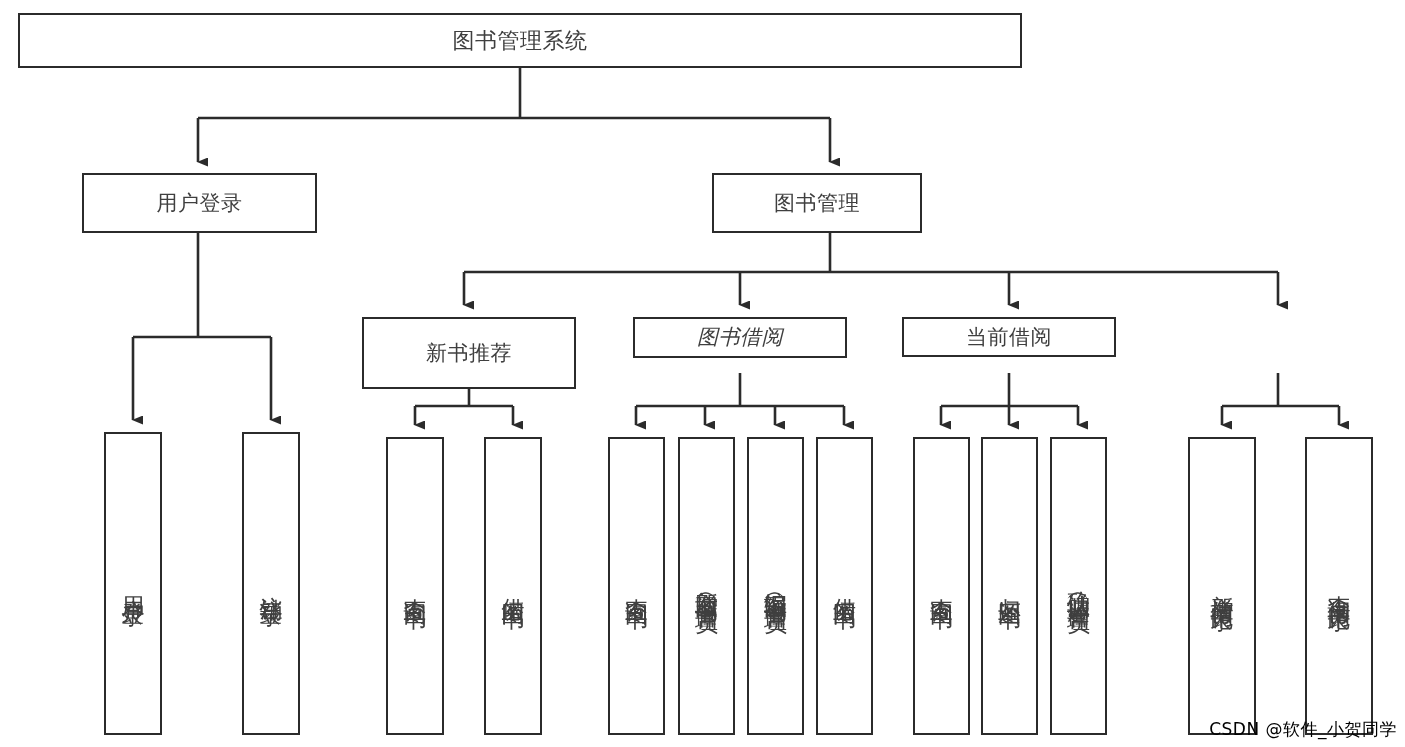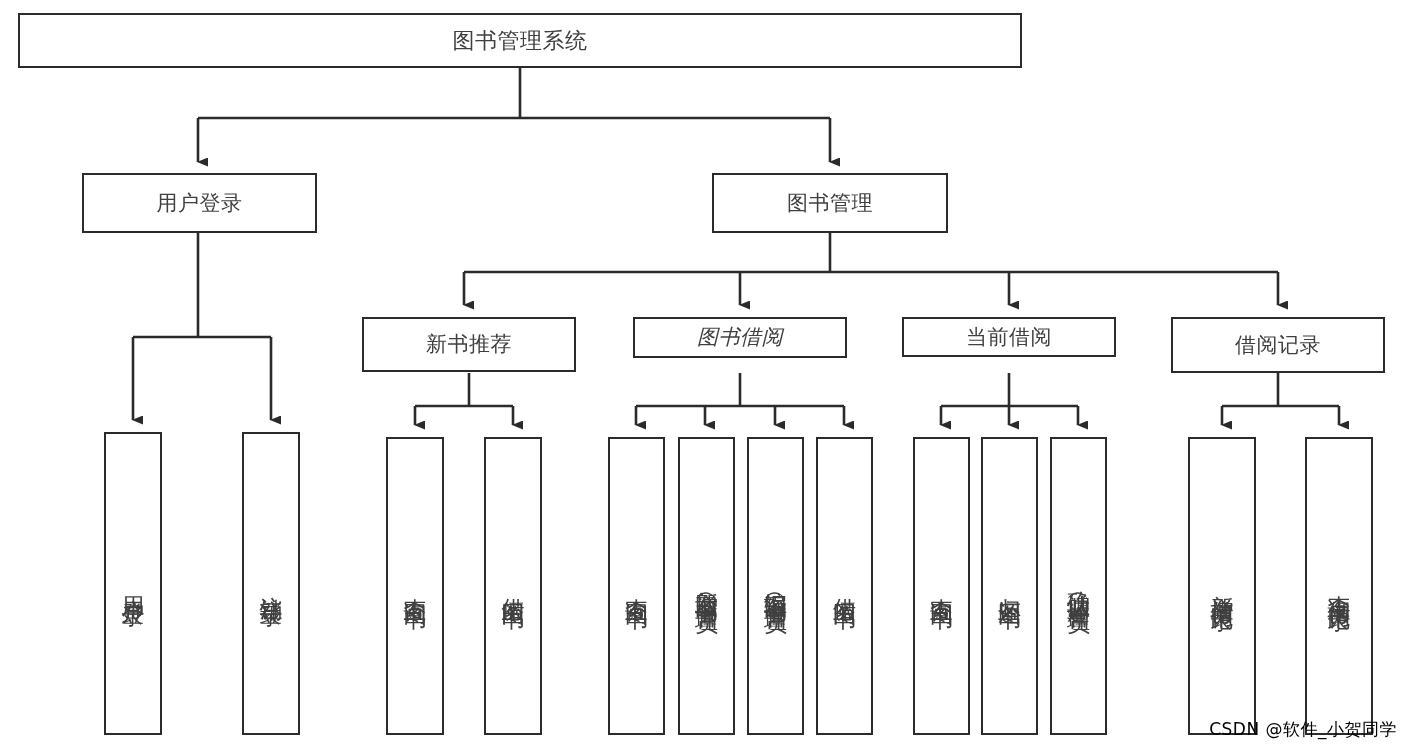--- a/index.html
+++ b/index.html
@@ -132,36 +132,33 @@
     </g>
   </svg>
 
   <div class="node root horiz" style="left:18px; top:13px; width:1004px; height:55px;">
     <span class="label">图书管理系统</span>
   </div>
 
   <div class="node horiz" style="left:82px; top:173px; width:235px; height:60px;">
     <span class="label">用户登录</span>
   </div>
-  <div class="node horiz" style="left:712px; top:173px; width:236px; height:60px;">
+  <div class="node horiz" style="left:712px; top:173px; width:210px; height:60px;">
     <span class="label">图书管理</span>
   </div>
 
-  <div class="node horiz" style="left:362px; top:317px; width:214px; height:55px;">
+  <div class="node horiz" style="left:362px; top:317px; width:214px; height:72px;">
     <span class="label">新书推荐</span>
   </div>
   <div class="node horiz" style="left:633px; top:317px; width:214px; height:41px;font-style:italic;">
     <span class="label">图书借阅</span>
   </div>
   <div class="node horiz" style="left:902px; top:317px; width:214px; height:40px;">
     <span class="label">当前借阅</span>
   </div>
-  <div class="node horiz" style="left:1171px; top:317px; width:214px; height:56px;">
-    <span class="label">借阅记录</span>
-  </div>
 
   <div class="node vert" style="left:104px; top:432px; width:58px; height:303px;">
     <span class="label">用户登录</span>
   </div>
   <div class="node vert" style="left:242px; top:432px; width:58px; height:303px;">
     <span class="label">注销登录</span>
   </div>
 
   <div class="node vert" style="left:386px; top:437px; width:58px; height:298px;">
     <span class="label">查询图书</span>

